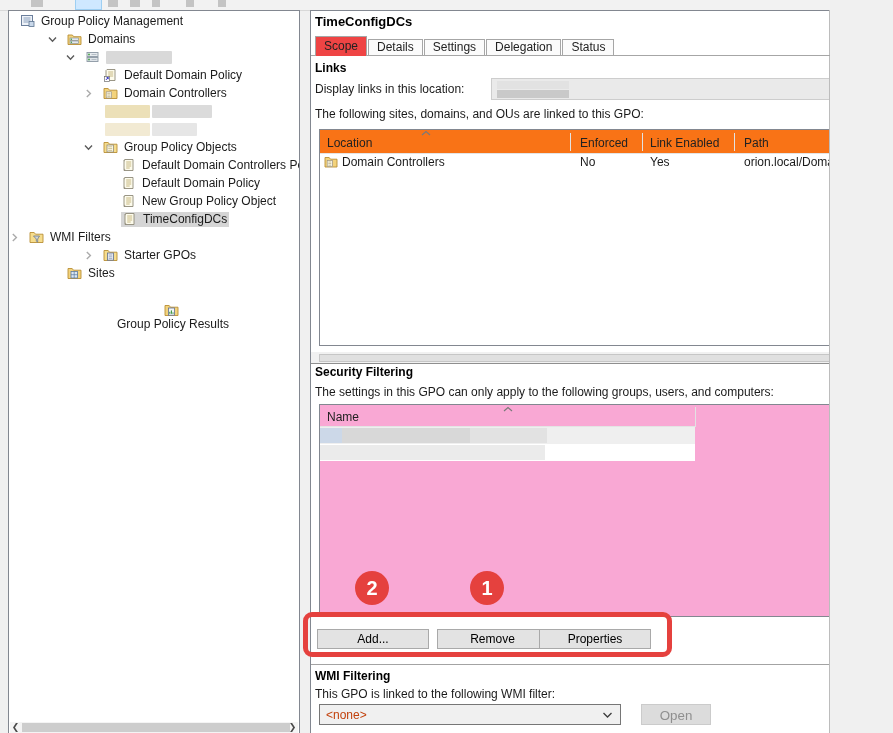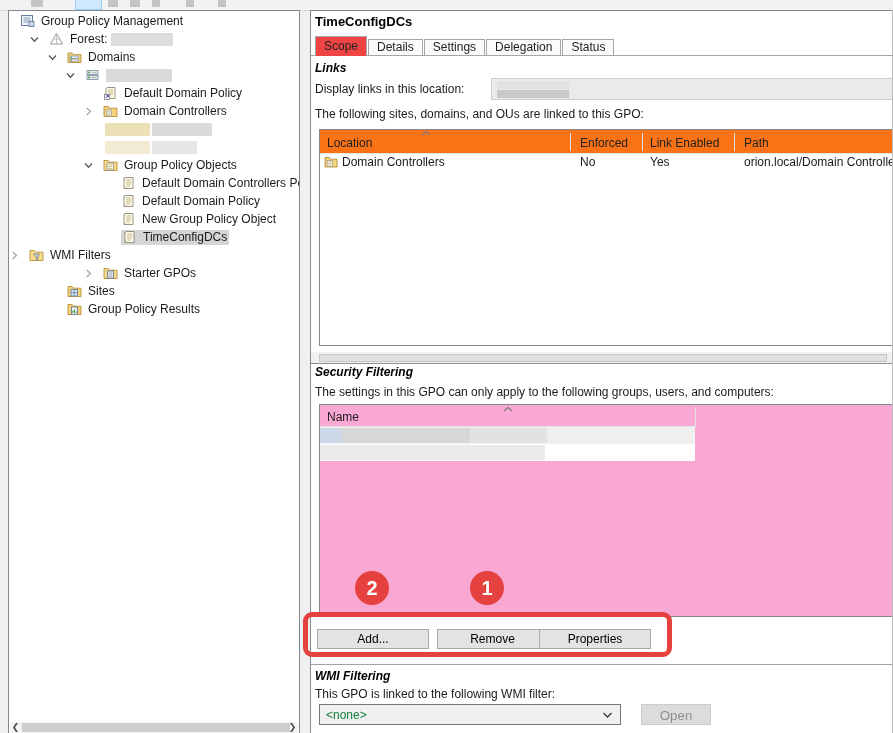--- a/index.html
+++ b/index.html
@@ -1,16 +1,16 @@
 <!DOCTYPE html>
 <html><head>
 <meta charset="utf-8">
 <style>
   html,body{margin:0;padding:0;background:#f0f0f0;}
-  .screen{position:relative;width:893px;height:733px;overflow:hidden;background:#f0f0f0;
+  .screen{position:relative;width:830px;height:733px;overflow:hidden;background:#f0f0f0;
           font-family:"Liberation Sans","DejaVu Sans",sans-serif;font-size:12px;color:#1b1b1b;}
   
   .topstrip{position:absolute;left:0;top:0;width:893px;height:10px;background:#f2f2f2;border-bottom:1px solid #d8d8d8;}
   .topstrip .mark{position:absolute;top:0;height:7px;background:#c4c4c4;}
   .topstrip .bluebit{position:absolute;left:75px;top:0;width:25px;height:9px;background:#cfe8ff;border:1px solid #9ecff2;border-top:none;}
   
   .leftpanel{position:absolute;left:8px;top:10px;width:292px;height:723px;background:#fff;border:1px solid #828790;border-bottom:none;box-sizing:border-box;overflow:hidden;}
   .tree{position:absolute;left:0;top:1px;right:0;bottom:12px;overflow:hidden;}
   .trow{height:18px;display:flex;align-items:center;white-space:nowrap;cursor:default;}
   .chev{width:20px;height:18px;display:inline-flex;align-items:center;flex:0 0 20px;}
@@ -25,21 +25,21 @@
   .hscroll-left .arr.l{left:0;} .hscroll-left .arr.r{right:0;}
   .hscroll-left .thumb{position:absolute;left:12px;top:1px;width:268px;height:9px;background:#cdcdcd;}
   
   .rightpanel{position:absolute;left:310px;top:10px;width:583px;height:723px;background:#fff;border-top:1px solid #828790;border-left:1px solid #828790;box-sizing:border-box;overflow:hidden;}
   .rp{position:absolute;}
   .gpo-title{left:4px;top:3px;font-size:13px;font-weight:bold;color:#000;}
   .tabs{left:4px;top:26px;height:19px;display:flex;align-items:flex-end;}
   .tab{box-sizing:border-box;height:17px;line-height:15px;padding:0 8px;border:1px solid #a6a6a6;border-bottom:none;background:#fbfbfb;text-align:center;color:#222;}
   .tab.active{height:20px;line-height:18px;background:#ef4444;position:relative;z-index:3;margin-top:-3px;}
   .tabline{left:0;right:0;top:44px;height:1px;background:#a6a6a6;z-index:1;}
-  .sechead{font-weight:bold;color:#000;font-style:italic;}
+  .sechead{font-weight:bold;color:#000;}
   .h-links{left:4px;top:50px;}
   .lbl-display{left:4px;top:71px;}
   .combo1{left:180px;right:0;top:67px;height:22px;background:#eaeaea;border:1px solid #cdcdcd;box-sizing:border-box;}
   .combo1 .b1{position:absolute;left:5px;top:2px;width:72px;height:8px;background:#e2e2e2;}
   .combo1 .b2{position:absolute;left:5px;top:11px;width:72px;height:8px;background:#c9c9c9;}
   .lbl-following{left:4px;top:96px;}
   .linkstable{left:8px;right:0;top:118px;height:217px;border:1px solid #828790;border-right:none;box-sizing:border-box;background:#fff;}
   .lt-header{position:absolute;left:0;right:0;top:0;height:24px;background:#f97316;}
   .lt-underline{position:absolute;left:0;right:0;top:23px;height:1px;background:#e4e4e4;}
   .lt-col{position:absolute;top:6px;color:#222;}
@@ -57,21 +57,21 @@
   .sl-row{position:absolute;left:0;height:17px;}
   .sl-row .blur{margin-left:0;vertical-align:middle;border-radius:0;height:15px;margin-top:1px;float:left;}
   .btn{position:absolute;top:618px;height:20px;background:#e3e3e3;border:1px solid #a9a9a9;box-sizing:border-box;text-align:center;line-height:18px;font-size:12px;color:#000;padding:0;}
   .btn-add{left:6px;width:112px;}
   .btn-remove{left:126px;width:111px;}
   .btn-props{left:228px;width:112px;}
   .wmidivider{left:0;right:0;top:653px;height:1px;background:#a3a3a3;}
   .h-wmi{left:4px;top:658px;}
   .lbl-wmi{left:4px;top:676px;}
   .combo2{left:8px;top:693px;width:302px;height:21px;background:#f0f0f0;border:1px solid #767676;box-sizing:border-box;}
-  .combo2 .val{position:absolute;left:6px;top:3px;color:#15803d;}
+  .combo2 .val{position:absolute;left:6px;top:3px;color:#c2410c;}
   .combo2 .dd{position:absolute;right:7px;top:6px;}
   .btn-open{position:absolute;left:330px;top:693px;width:70px;height:21px;background:#dcdcdc;border:1px solid #cbcbcb;box-sizing:border-box;text-align:center;line-height:19px;color:#8f8f8f;}
   
   .redrect{position:absolute;left:303px;top:612px;width:369px;height:45px;border:5px solid #e5413e;border-radius:9px;box-sizing:border-box;z-index:20;pointer-events:none;}
   .badge{position:absolute;width:34px;height:34px;border-radius:50%;background:#e5413e;color:#fff;font-weight:bold;font-size:20px;display:flex;align-items:center;justify-content:center;z-index:21;}
   .badge.b2{left:355px;top:571px;}
   .badge.b1{left:470px;top:571px;}
   .rightedge{position:absolute;right:0;top:10px;bottom:0;width:1px;background:#bcbcbc;}
   svg{display:block;}
 </style>
@@ -95,35 +95,20 @@
         <div class="trow" style="padding-left: 11px;">
           <span class="ticon">
             <svg width="15" height="14" viewBox="0 0 15 14">
               <rect x="1.5" y="1.5" width="11" height="10" fill="#eef2f8" stroke="#6b7f9c" stroke-width="1"></rect>
               <path d="M3.5 4 h7 M3.5 6 h7 M3.5 8 h5" stroke="#8aa0bd" stroke-width="1"></path>
               <rect x="9" y="7.5" width="5" height="5" fill="#c9d8ea" stroke="#5d748f" stroke-width="0.8"></rect>
             </svg>
           </span>
           <span class="tlabel">Group Policy Management</span>
         </div>
-        <div class="trow" style="padding-left: 20px;">
-          <span class="chev">
-            <svg width="11" height="11" viewBox="0 0 11 11">
-              <path d="M2 3.6 L5.5 7.2 L9 3.6" stroke="#5a5a5a" stroke-width="1.4" fill="none"></path>
-            </svg>
-          </span>
-          <span class="ticon">
-            <svg width="15" height="14" viewBox="0 0 15 14">
-              <path d="M7.5 1.5 L13.5 12 H1.5 Z" fill="#ffffff" stroke="#9a9a9a" stroke-width="1"></path>
-              <path d="M7.5 1.5 L7.5 12 M4.4 7 L10.6 7" stroke="#b5b5b5" stroke-width="0.8"></path>
-            </svg>
-          </span>
-          <span class="tlabel">Forest:</span>
-          <span class="blur" style="width: 62px; background: rgb(220, 220, 220);"></span>
-        </div>
         <div class="trow" style="padding-left: 38px;">
           <span class="chev">
             <svg width="11" height="11" viewBox="0 0 11 11">
               <path d="M2 3.6 L5.5 7.2 L9 3.6" stroke="#5a5a5a" stroke-width="1.4" fill="none"></path>
             </svg>
           </span>
           <span class="ticon">
             <svg width="15" height="14" viewBox="0 0 15 14">
               <path d="M1 3 h4.4 l1.3 1.7 H14 V12.5 H1 Z" fill="#f3d37c" stroke="#b98f35" stroke-width="0.9"></path>
               <rect x="3" y="6" width="8.5" height="2.4" fill="#e4e9ef" stroke="#7d8b99" stroke-width="0.6"></rect>
@@ -282,21 +267,21 @@
           <span class="chev"></span>
           <span class="ticon">
             <svg width="15" height="14" viewBox="0 0 15 14">
               <path d="M1 2.5 h4.2 l1.3 1.7 H14 V12.5 H1 Z" fill="#f3d37c" stroke="#b98f35" stroke-width="0.9"></path>
               <rect x="4" y="5.5" width="6.5" height="6.5" fill="#dbe7f3" stroke="#5a7ba0" stroke-width="0.8"></rect>
               <path d="M4 8.7 h6.5 M7.2 5.5 v6.5" stroke="#5a7ba0" stroke-width="0.7"></path>
             </svg>
           </span>
           <span class="tlabel">Sites</span>
         </div>
-        <div class="trow" style="padding-left: 38px;">
+        <div class="trow" style="padding-left: 38px; flex-direction: column;">
           <span class="chev"></span>
           <span class="ticon">
             <svg width="15" height="14" viewBox="0 0 15 14">
               <path d="M1 2.5 h4.2 l1.3 1.7 H14 V12.5 H1 Z" fill="#f3d37c" stroke="#b98f35" stroke-width="0.9"></path>
               <rect x="4.5" y="5" width="6" height="7.2" fill="#f2f5f8" stroke="#5f6f8f" stroke-width="0.8"></rect>
               <path d="M5.8 10.8 v-2 M7.4 10.8 v-3.4 M9 10.8 v-1.4" stroke="#2f8f2f" stroke-width="1"></path>
             </svg>
           </span>
           <span class="tlabel">Group Policy Results</span>
         </div>

